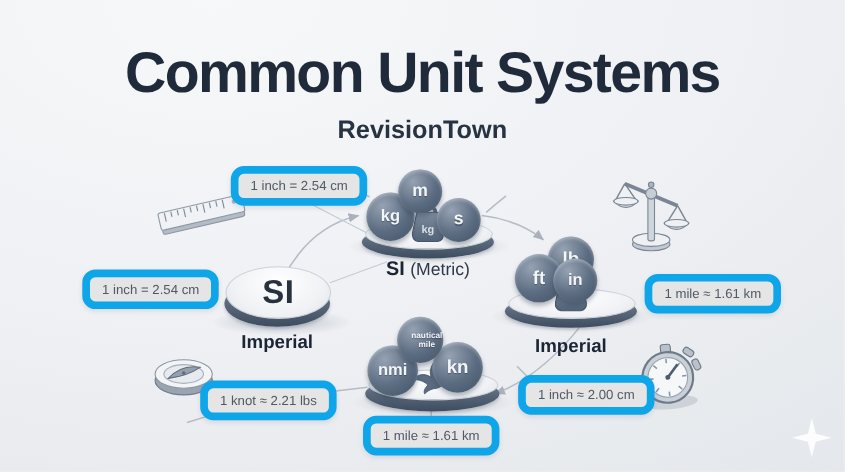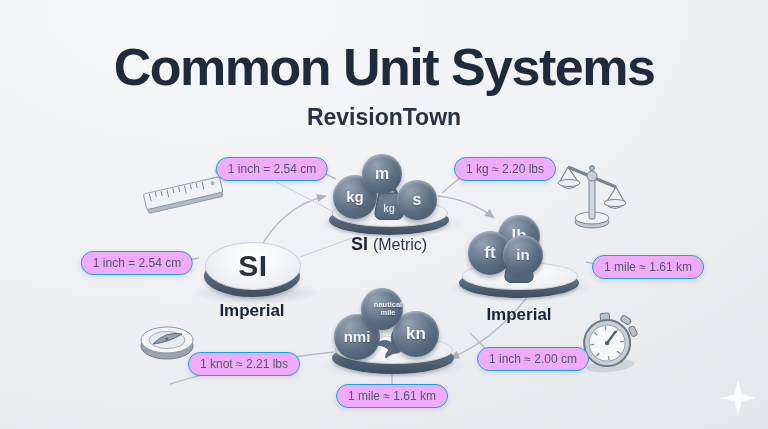--- a/index.html
+++ b/index.html
@@ -36,21 +36,21 @@
     background:radial-gradient(circle at 34% 28%, #95a2b2 0%, #5b6b80 55%, #415166 100%);
     box-shadow:0 3px 4px rgba(50,62,80,.35), inset 0 2px 3px rgba(255,255,255,.35);
     display:flex;align-items:center;justify-content:center;
     color:#f3f6f9;font-weight:700;text-shadow:0 1px 1px rgba(0,0,0,.3);text-align:center;line-height:1.05;}
   
   .glabel{position:absolute;z-index:6;text-align:center;font-weight:700;color:#1b2535;}
   .glabel .sec{font-weight:400;color:#2c3848;}
   .disc-text{font-size:30px;font-weight:700;color:#28323f;letter-spacing:.5px;}
   
   .pill{position:absolute;z-index:7;transform:translate(-50%,-50%);
-    background:#f0abfc;border:1px solid #0ea5e9;border-radius:12px;
+    background:#e5e5e5;border:7px solid #0ea5e9;border-radius:12px;
     padding:4px 11px;font-size:12px;color:#4e5966;white-space:nowrap;
     box-shadow:0 2px 5px rgba(50,60,80,.12);}
   .icon{position:absolute;z-index:2;}
   .sparkle{position:absolute;z-index:2;width:36px;height:36px;
     background:rgba(255,255,255,.9);
     clip-path:polygon(50% 0%,60% 40%,100% 50%,60% 60%,50% 100%,40% 60%,0% 50%,40% 40%);}
   .dot{position:absolute;z-index:2;width:6px;height:6px;background:#c7cdd5;transform:rotate(45deg);}
 </style>
 </head>
 <body>
@@ -234,20 +234,19 @@
     <span>nmi</span>
     </div>
   <div class="sphere" style="left:393px;top:311px;width:46px;height:46px;font-size:17px;">
     <span>kn</span>
     </div>
   <div class="sphere" style="left:361px;top:288px;width:42px;height:42px;font-size:7.5px;font-weight:700;justify-content:flex-end;">
     <span style="display:block;width:30px;">nautical mile</span>
     </div>
 
   <div class="pill" style="left:272px;top:169px;">1 inch = 2.54 cm</div>
-  <div class="pill" style="left:505px;top:169px;">1 kg ≈ 2.20 lbs</div>
   <div class="pill" style="left:137px;top:263px;">1 inch = 2.54 cm</div>
   <div class="pill" style="left:648px;top:267px;">1 mile ≈ 1.61 km</div>
   <div class="pill" style="left:244px;top:364px;">1 knot ≈ 2.21 lbs</div>
   <div class="pill" style="left:392px;top:396px;">1 mile ≈ 1.61 km</div>
   <div class="pill" style="left:533px;top:359px;text-align:center;">1 inch ≈ 2.00 cm</div>
 
 </div>
 
 </body></html>

